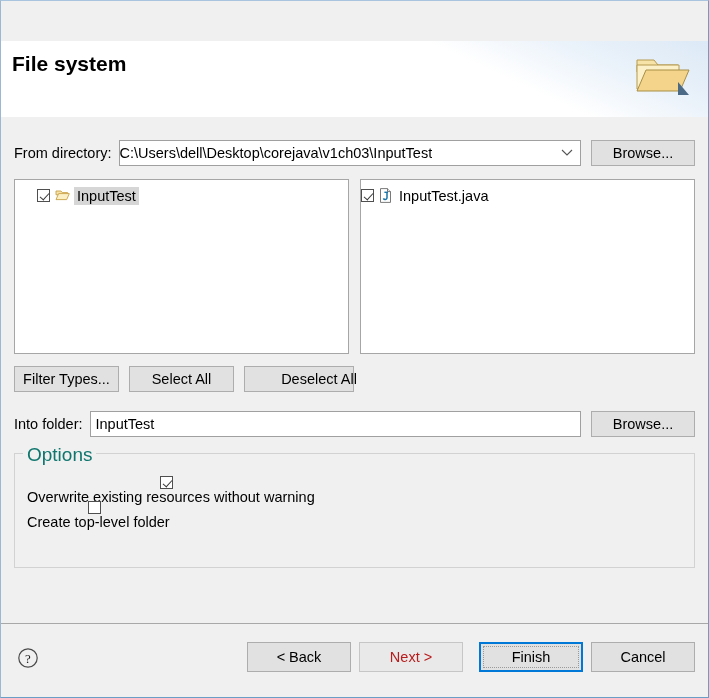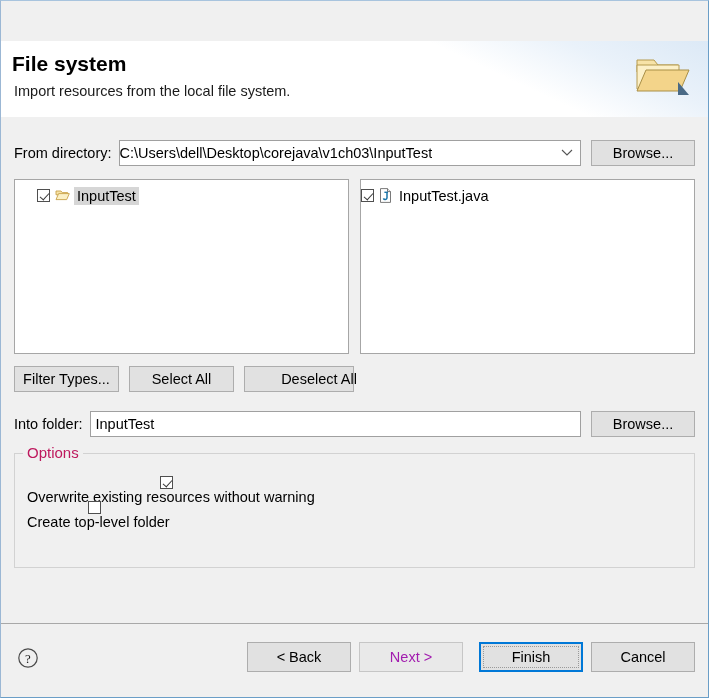--- a/index.html
+++ b/index.html
@@ -292,22 +292,22 @@
     height: 115px;
     border: 1px solid #d2d2d2;
     box-sizing: border-box;
   }
   .group-title {
     position: absolute;
     left: 8px;
     top: -10px;
     background: #f0f0f0;
     padding: 0 4px;
-    font-size: 15px;
-    color: #be185d;
+    font-size: 19px;
+    color: #0f766e;
   }
   .opt-row {
     position: absolute;
     left: 9px;
     display: flex;
     align-items: center;
     flex-direction: column;
   }
   .opt-row.r1 { top: 22px; }
   .opt-row.r2 { top: 47px; }
@@ -343,21 +343,21 @@
     top: 18px;
     display: flex;
     align-items: center;
   }
   .btn-nav {
     width: 104px;
     height: 30px;
     margin-left: 8px;
   }
   .btn-nav.disabled {
-    color: #a21caf;
+    color: #b91c1c;
     background: #e9e9e9;
     border-color: #c6c6c6;
   }
   .btn-default {
     width: 104px;
     height: 30px;
     margin-left: 16px;
     border: 2px solid #0078d7;
     background: #e1e1e1;
     position: relative;
@@ -371,21 +371,20 @@
 </style>
 </head>
 <body>
 
 <div id="dialog">
 
 
   <div class="header">
     <div class="header-wash"></div>
     <div class="header-title">File system</div>
-    <div class="header-desc">Import resources from the local file system.</div>
     <div class="banner-folder">
       <svg width="62" height="52" viewBox="0 0 62 52">
         <path d="M4 9 h17 l4 5 h20 v7 H4 Z" fill="#f7e3a8" stroke="#b59a4e" stroke-width="1"></path>
         <path d="M4 14 h42 v24 H4 Z" fill="#fcf0c8" stroke="#b59a4e" stroke-width="1"></path>
         <path d="M4 40 L13 19 H56 L47 40 Z" fill="#f3d48a" stroke="#a98f46" stroke-width="1"></path>
         <path d="M45 31 L56 44 H45 Z" fill="#4a6a86"></path>
       </svg>
     </div>
 
   </div>

